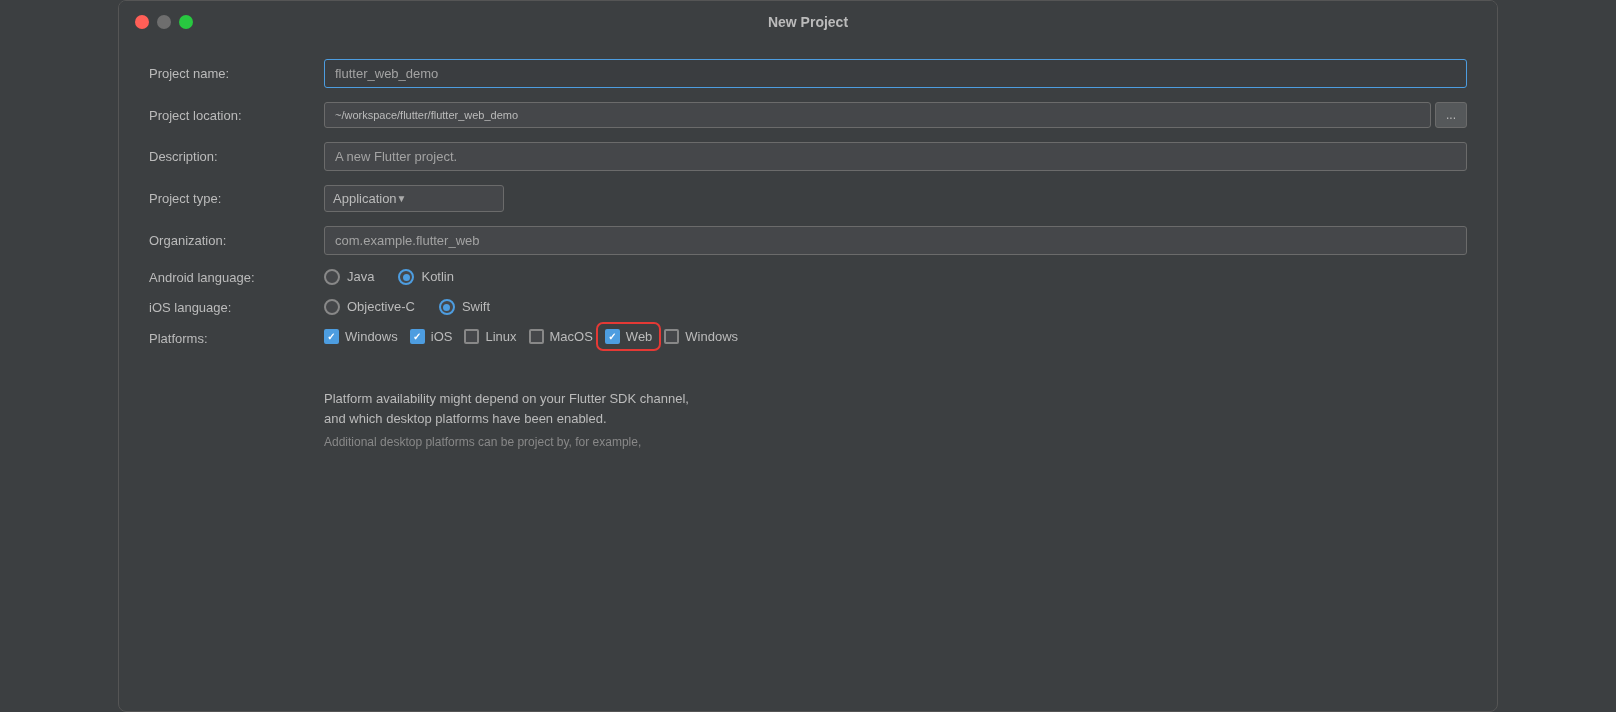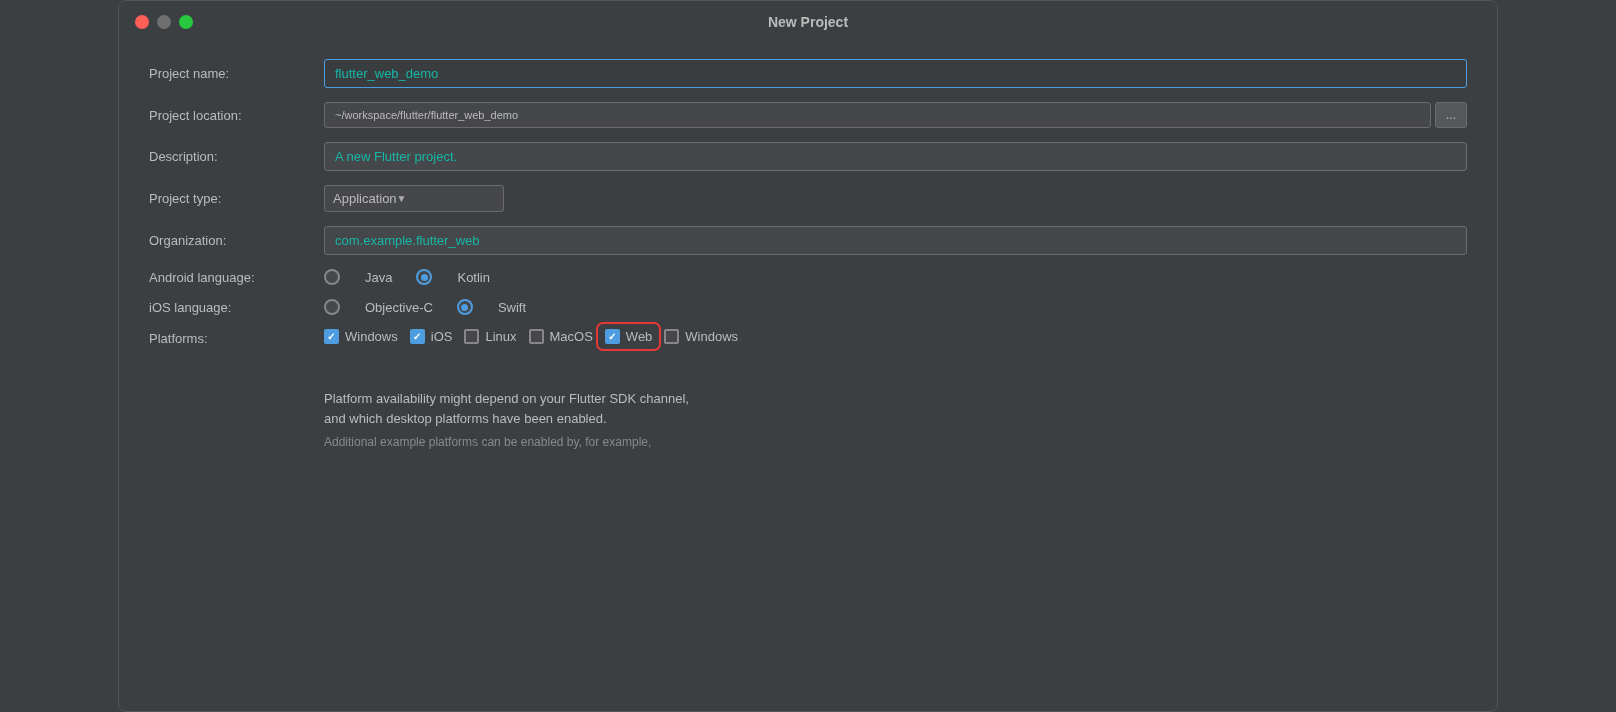--- a/index.html
+++ b/index.html
@@ -79,21 +79,21 @@
       width: 175px;
       flex-shrink: 0;
       text-align: left;
     }
 
     .form-input {
       flex: 1;
       background: #45474a;
       border: 1px solid #6b6b6b;
       border-radius: 3px;
-      color: #14b8a6;
+      color: #a3a3a3;
       font-size: 13px;
       padding: 6px 10px;
       outline: none;
     }
 
     .form-input.focused {
       border: 1.5px solid #4d9de0;
       background: #3a3d40;
     }
 
@@ -146,22 +146,21 @@
     }
 
     .radio-group {
       display: flex;
       align-items: center;
       gap: 24px;
     }
 
     .radio-option {
       display: flex;
-      align-items: center;
-      gap: 25px;
+      gap: 7px;
       cursor: pointer;
     }
 
     .radio-circle {
       width: 16px;
       height: 16px;
       border-radius: 50%;
       border: 2px solid #888;
       display: flex;
       align-items: center;
@@ -358,19 +357,19 @@
             <span class="checkbox-label">Windows</span>
           </div>
 
         </div>
 
         <div style="margin-top:12px;">
           <div style="color:#bbbbbb; font-size:13px; line-height:1.55;margin-top:45px;">
             Platform availability might depend on your Flutter SDK channel,<br>
             and which desktop platforms have been enabled.
           </div>
-          <div style="color:#888; font-size:12px; margin-top:6px;">Additional example platforms can be enabled by, for example,</div>
+          <div style="color:#888; font-size:12px; margin-top:6px;">Additional desktop platforms can be project by, for example,</div>
         </div>
       </div>
     </div>
 
   </div>
 </div>
 
 </body></html>

